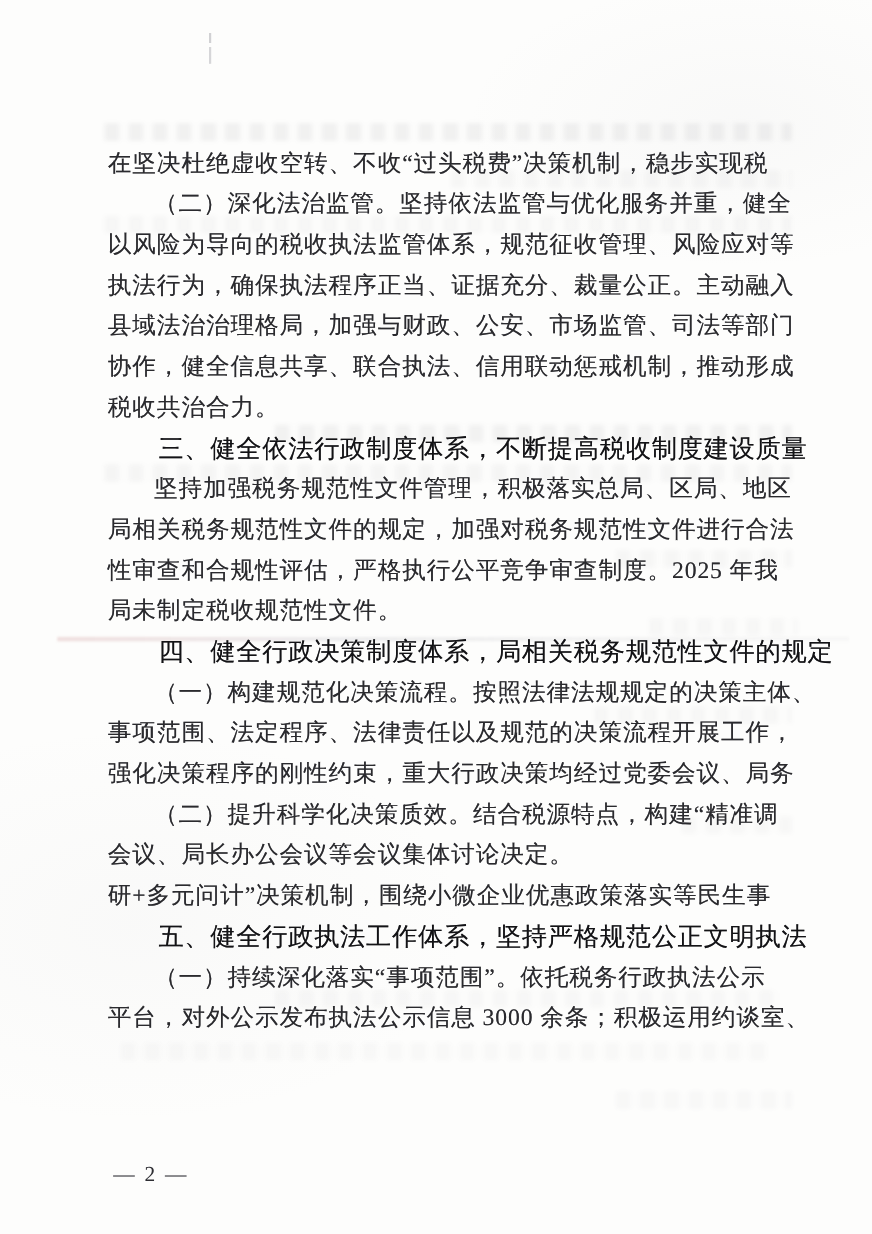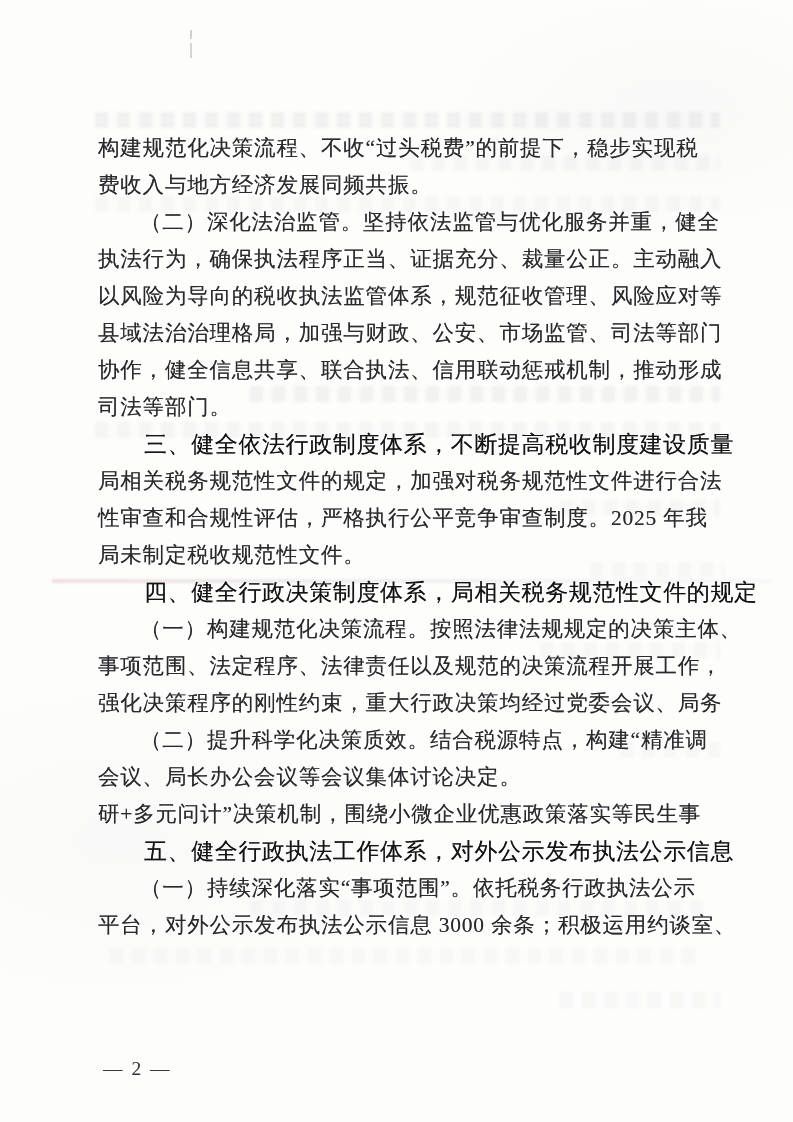--- a/index.html
+++ b/index.html
@@ -117,39 +117,39 @@
   <div class="bleed" style="top:500px; left:560px; width:160px; opacity:0.30;"></div>
   <div class="bleed" style="top:562px; left:590px; width:135px; opacity:0.28;"></div>
   <div class="streak"></div>
   <div class="bleed" style="top:642px; left:540px; width:180px; opacity:0.28;"></div>
   <div class="bleed" style="top:742px; left:620px; width:100px; opacity:0.25;"></div>
   <div class="bleed" style="top:900px; left:250px; width:460px; opacity:0.26;"></div>
   <div class="bleed" style="top:948px; left:110px; width:590px; opacity:0.22;"></div>
   <div class="bleed" style="top:992px; left:560px; width:160px; opacity:0.24;"></div>
 
   <main class="text-block">
-    <div class="ln">构建规范化决策流程、不收“过头税费”的前提下，稳步实现税</div>
-    <div class="ln">费收入与地方经济发展同频共振。</div>
+    <div class="ln">在坚决杜绝虚收空转、不收“过头税费”决策机制，稳步实现税</div>
     <div class="ln indent">（二）深化法治监管。坚持依法监管与优化服务并重，健全</div>
+    <div class="ln">以风险为导向的税收执法监管体系，规范征收管理、风险应对等</div>
     <div class="ln">执法行为，确保执法程序正当、证据充分、裁量公正。主动融入</div>
-    <div class="ln">以风险为导向的税收执法监管体系，规范征收管理、风险应对等</div>
     <div class="ln">县域法治治理格局，加强与财政、公安、市场监管、司法等部门</div>
     <div class="ln">协作，健全信息共享、联合执法、信用联动惩戒机制，推动形成</div>
-    <div class="ln">司法等部门。</div>
+    <div class="ln">税收共治合力。</div>
     <div class="ln heading">三、健全依法行政制度体系，不断提高税收制度建设质量</div>
+    <div class="ln indent">坚持加强税务规范性文件管理，积极落实总局、区局、地区</div>
     <div class="ln">局相关税务规范性文件的规定，加强对税务规范性文件进行合法</div>
     <div class="ln">性审查和合规性评估，严格执行公平竞争审查制度。2025 年我</div>
     <div class="ln">局未制定税收规范性文件。</div>
     <div class="ln heading">四、健全行政决策制度体系，局相关税务规范性文件的规定</div>
     <div class="ln indent">（一）构建规范化决策流程。按照法律法规规定的决策主体、</div>
     <div class="ln">事项范围、法定程序、法律责任以及规范的决策流程开展工作，</div>
     <div class="ln">强化决策程序的刚性约束，重大行政决策均经过党委会议、局务</div>
     <div class="ln indent">（二）提升科学化决策质效。结合税源特点，构建“精准调</div>
     <div class="ln">会议、局长办公会议等会议集体讨论决定。</div>
     <div class="ln">研+多元问计”决策机制，围绕小微企业优惠政策落实等民生事</div>
-    <div class="ln heading">五、健全行政执法工作体系，对外公示发布执法公示信息</div>
+    <div class="ln heading">五、健全行政执法工作体系，坚持严格规范公正文明执法</div>
     <div class="ln indent">（一）持续深化落实“事项范围”。依托税务行政执法公示</div>
     <div class="ln">平台，对外公示发布执法公示信息 3000 余条；积极运用约谈室、</div>
   </main>
 
   <div class="page-number">— 2 —</div>
 
 </div>
 
 </body></html>

